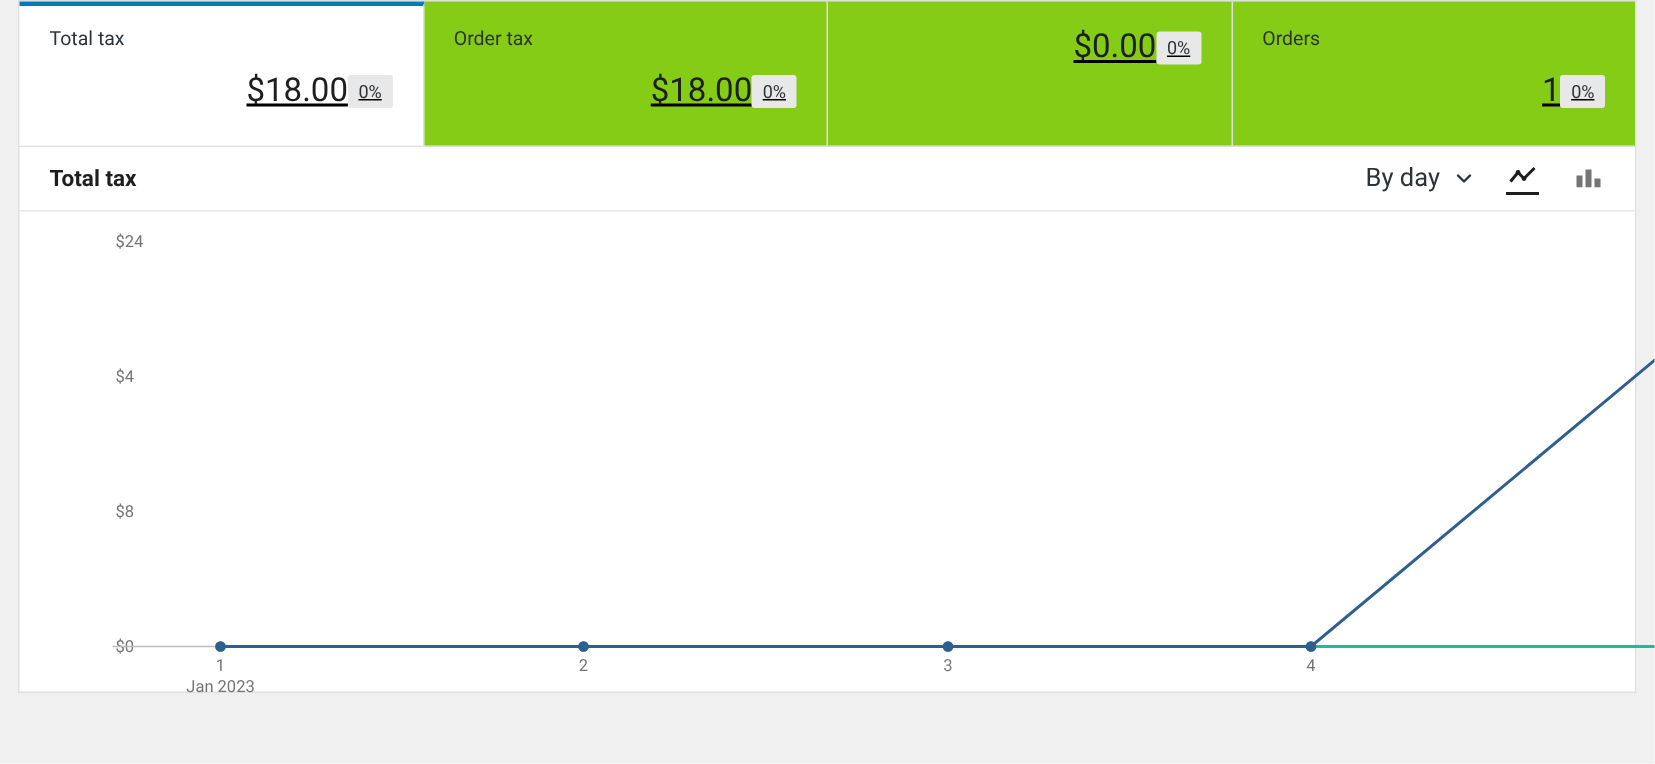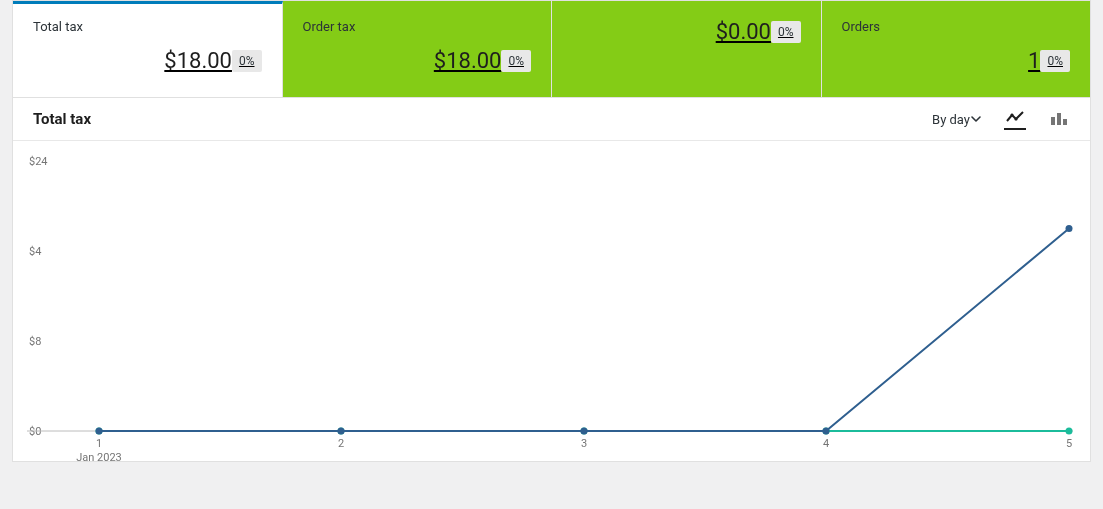--- a/index.html
+++ b/index.html
@@ -73,22 +73,22 @@
     color: #1e1e1e;
   }
   .chart-controls {
     display: flex;
     align-items: center;
     gap: 22px;
   }
   .interval-select {
     display: flex;
     align-items: center;
-    gap: 0;
-    font-size: 13px;
+    gap: 10px;
+    font-size: 17px;
     color: #2c3338;
     cursor: pointer;
   }
   .chevron-down {
     width: 12px; height: 12px;
   }
   .chart-type-btn {
     width: 22px; height: 22px;
     display: flex; align-items: center; justify-content: center;
     cursor: pointer;
@@ -97,20 +97,21 @@
     padding-bottom: 1px;
   }
   .chart-type-btn.active {
     color: #1e1e1e;
     border-bottom: 2px solid #1e1e1e;
   }
   .chart-area {
     position: relative;
     height: 320px;
     padding: 12px 14px 0 14px;
+    margin-left: 48px;
   }
   .y-tick {
     position: absolute;
     left: 16px;
     font-size: 11px;
     color: #757575;
     transform: translateY(-50%);
   }
   .x-tick {
     position: absolute;

